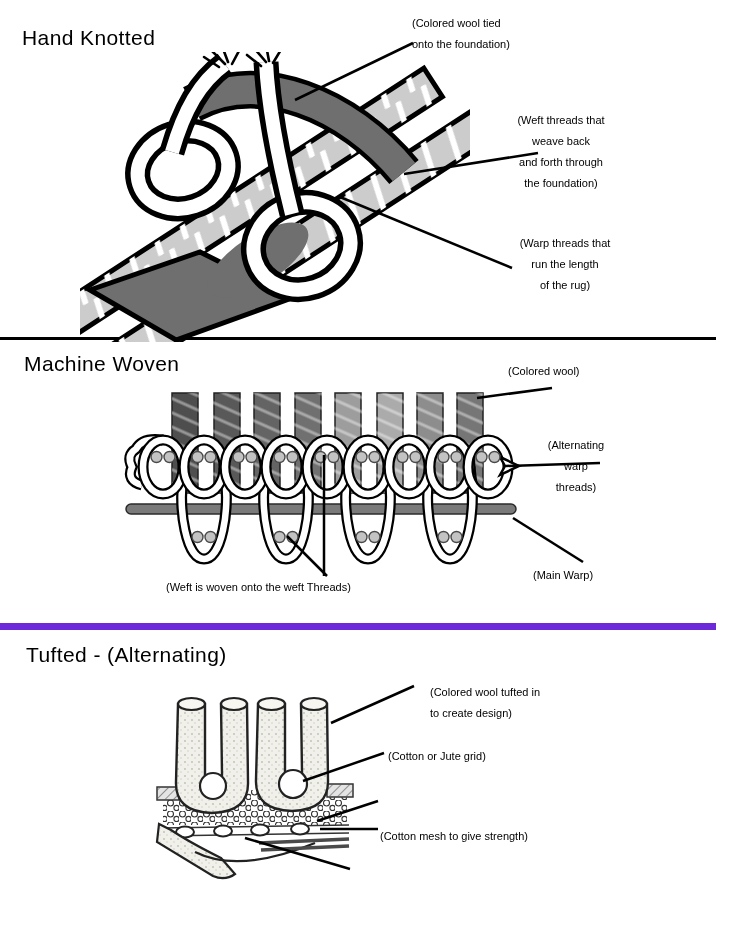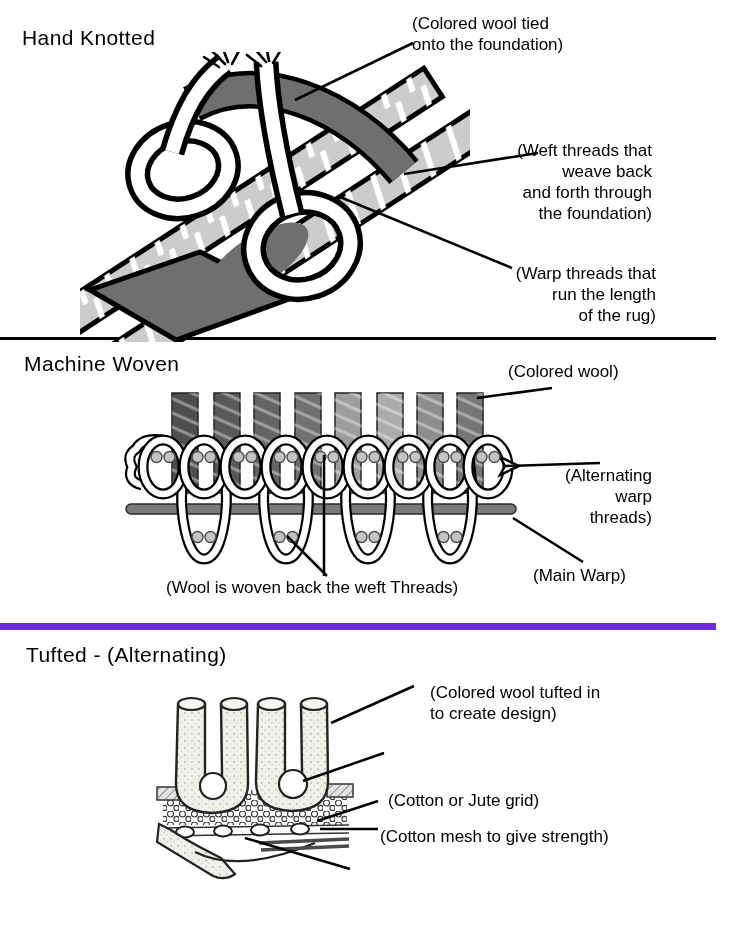--- a/index.html
+++ b/index.html
@@ -3,22 +3,22 @@
 <meta charset="utf-8">
 <style>
   html,body{margin:0;padding:0;background:#fff;}
   .page{position:relative;width:716px;height:929px;background:#fff;color:#000;
         font-family:Liberation Sans, sans-serif;overflow:hidden;}
   .panel{position:absolute;left:0;width:734px;}
   #sec-hand{top:0;height:337px;border-bottom:3px solid #000;}
   #sec-machine{top:340px;height:283px;border-bottom:7px solid #6d28d9;}
   #sec-tufted{top:629px;height:300px;}
   .title{position:absolute;font-size:21px;letter-spacing:.4px;}
-  .label{position:absolute;font-size:17px;line-height:21px;white-space:pre-line;}
-  .r{text-align:right;margin-top:30px;}
+  .label{position:absolute;font-size:11px;line-height:21px;white-space:pre-line;}
+  .r{text-align:center;}
   .illu,.overlay{position:absolute;}
   .overlay{left:0;top:0;pointer-events:none;}
   .ld{stroke:#000;stroke-width:2.5;}
   .rope-o{fill:none;stroke:#000;stroke-width:11;}
   .rope-i{fill:none;stroke:#fff;stroke-width:6.5;}
   .yarn-o{fill:none;stroke:#000;stroke-width:25;}
   .yarn-i{fill:none;stroke:#fff;stroke-width:14;}
   .weftdot{fill:#c3c3c3;stroke:#4a4a4a;stroke-width:1.4;}
   .fray{stroke:#000;stroke-width:2.6;stroke-linecap:round;}
 </style>
@@ -185,21 +185,21 @@
       <line class="ld" x1="506" y1="126" x2="600" y2="123"></line>
       <line class="ld" x1="324" y1="115" x2="324" y2="236"></line>
       <line class="ld" x1="287" y1="196" x2="327" y2="236"></line>
       <line class="ld" x1="513" y1="178" x2="583" y2="222"></line>
     </svg>
 
     <div class="label" style="left:508px;top:21px;width:160px;">(Colored wool)</div>
     <div class="label r" style="left:500px;top:95px;width:152px;">(Alternating
 warp
 threads)</div>
-    <div class="label" style="left:166px;top:237px;width:360px;">(Wool is woven back the weft Threads)</div>
+    <div class="label" style="left:166px;top:237px;width:360px;">(Weft is woven onto the weft Threads)</div>
     <div class="label" style="left:533px;top:225px;width:130px;">(Main Warp)</div>
   </section>
 
   <section class="panel" id="sec-tufted">
     <div class="title" style="left:26px;top:14px;">Tufted - (Alternating)</div>
 
     <svg class="illu" style="left:155px;top:61px;" width="200" height="190" viewBox="0 0 200 190">
       <defs>
         <pattern id="stip" width="7" height="7" patternUnits="userSpaceOnUse">
           <rect width="7" height="7" fill="#f1f0ea"></rect>
@@ -259,17 +259,17 @@
     <svg class="overlay" width="734" height="300">
       <line class="ld" x1="331" y1="94" x2="414" y2="57"></line>
       <line class="ld" x1="303" y1="152" x2="384" y2="124"></line>
       <line class="ld" x1="317" y1="192" x2="378" y2="172"></line>
       <line class="ld" x1="320" y1="200" x2="378" y2="200"></line>
       <line class="ld" x1="245" y1="209" x2="350" y2="240"></line>
     </svg>
 
     <div class="label" style="left:430px;top:53px;width:220px;">(Colored wool tufted in
 to create design)</div>
-    <div class="label" style="left:388px;top:117px;width:200px;margin-top:44px;">(Cotton or Jute grid)</div>
+    <div class="label" style="left:388px;top:117px;width:200px;">(Cotton or Jute grid)</div>
     <div class="label" style="left:380px;top:197px;width:290px;">(Cotton mesh to give strength)</div>
   </section>
 
 </div>
 
 </body></html>

